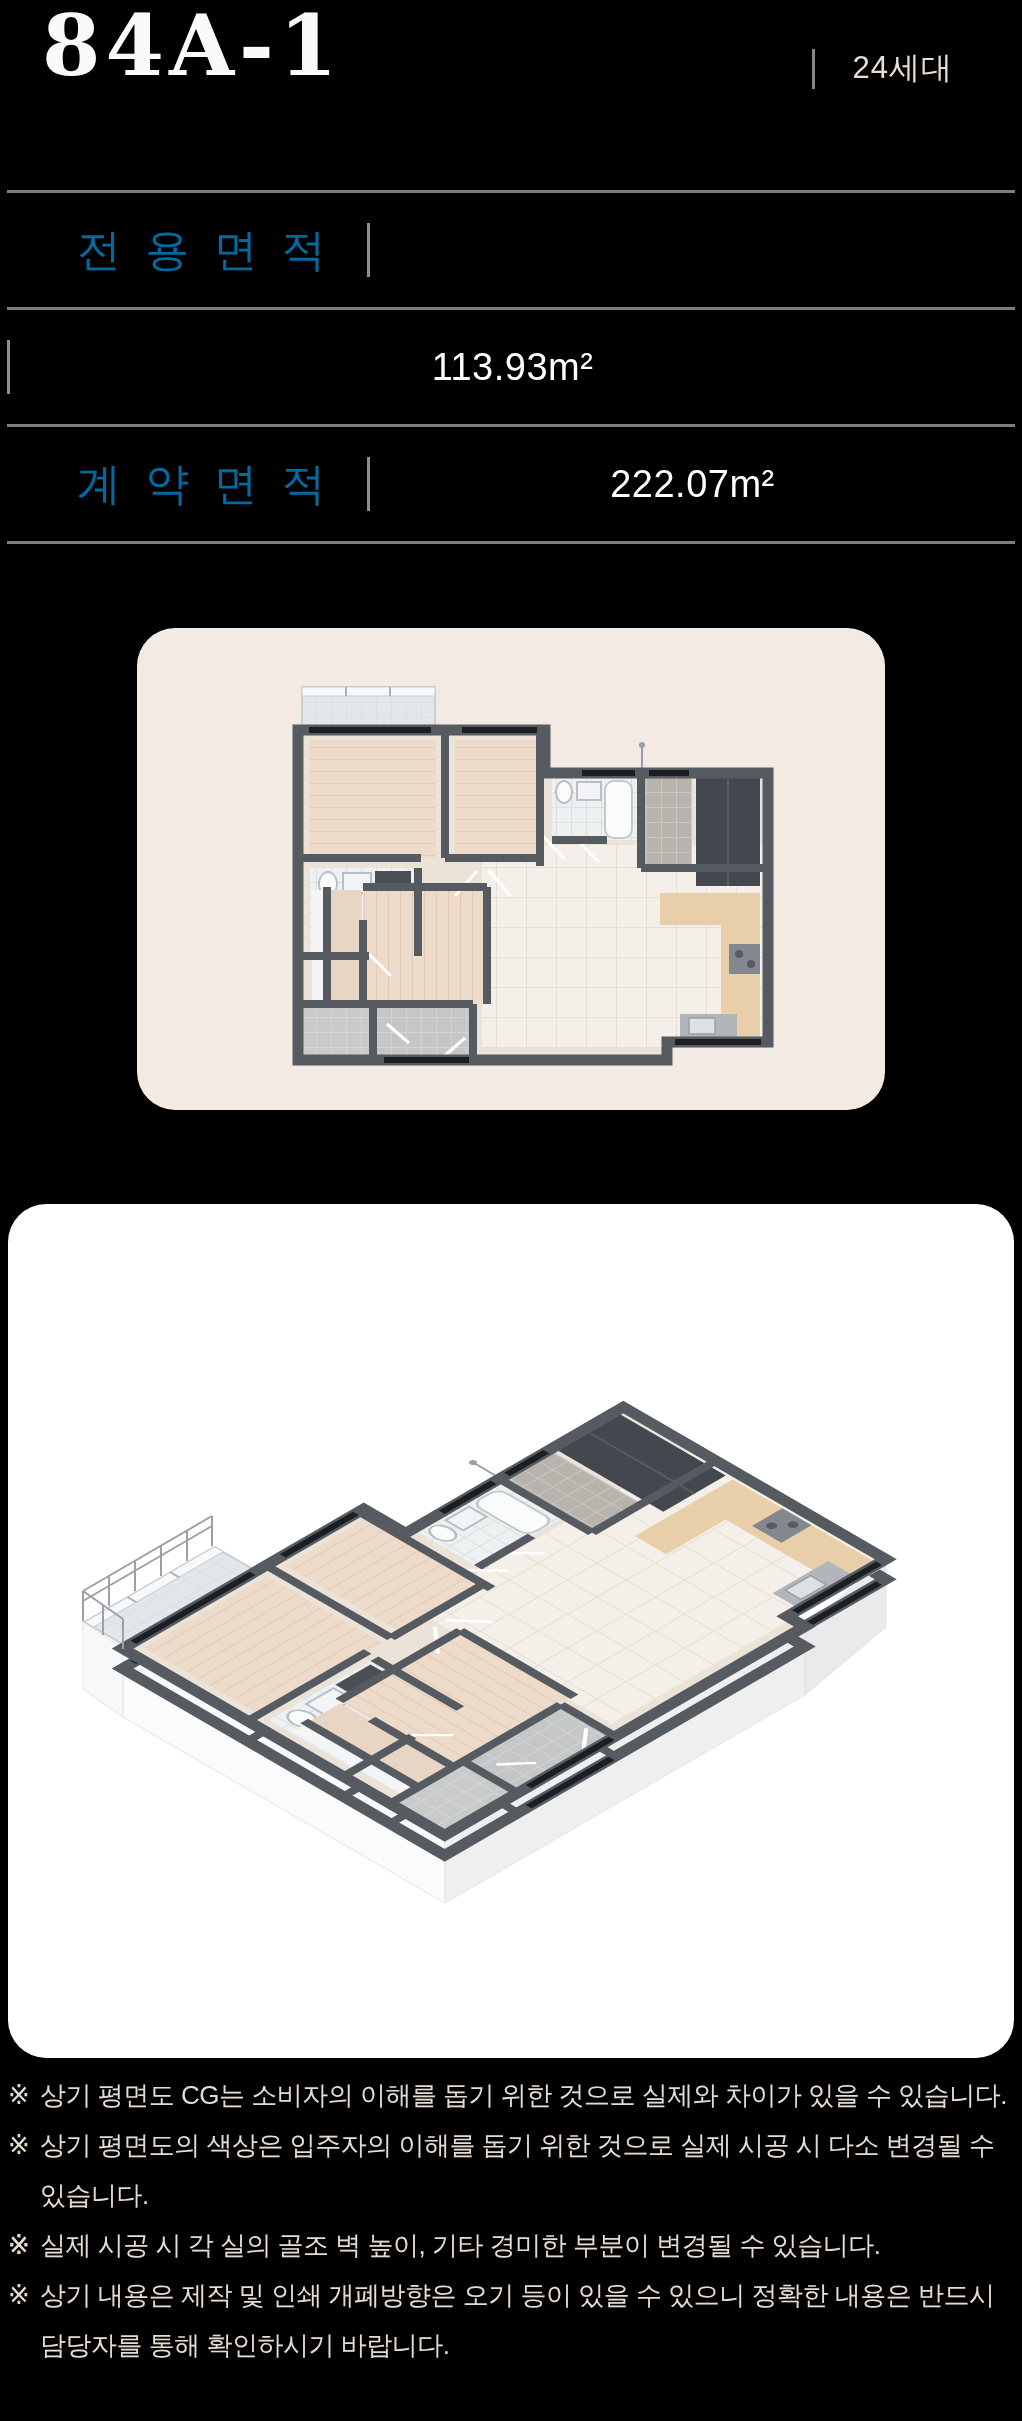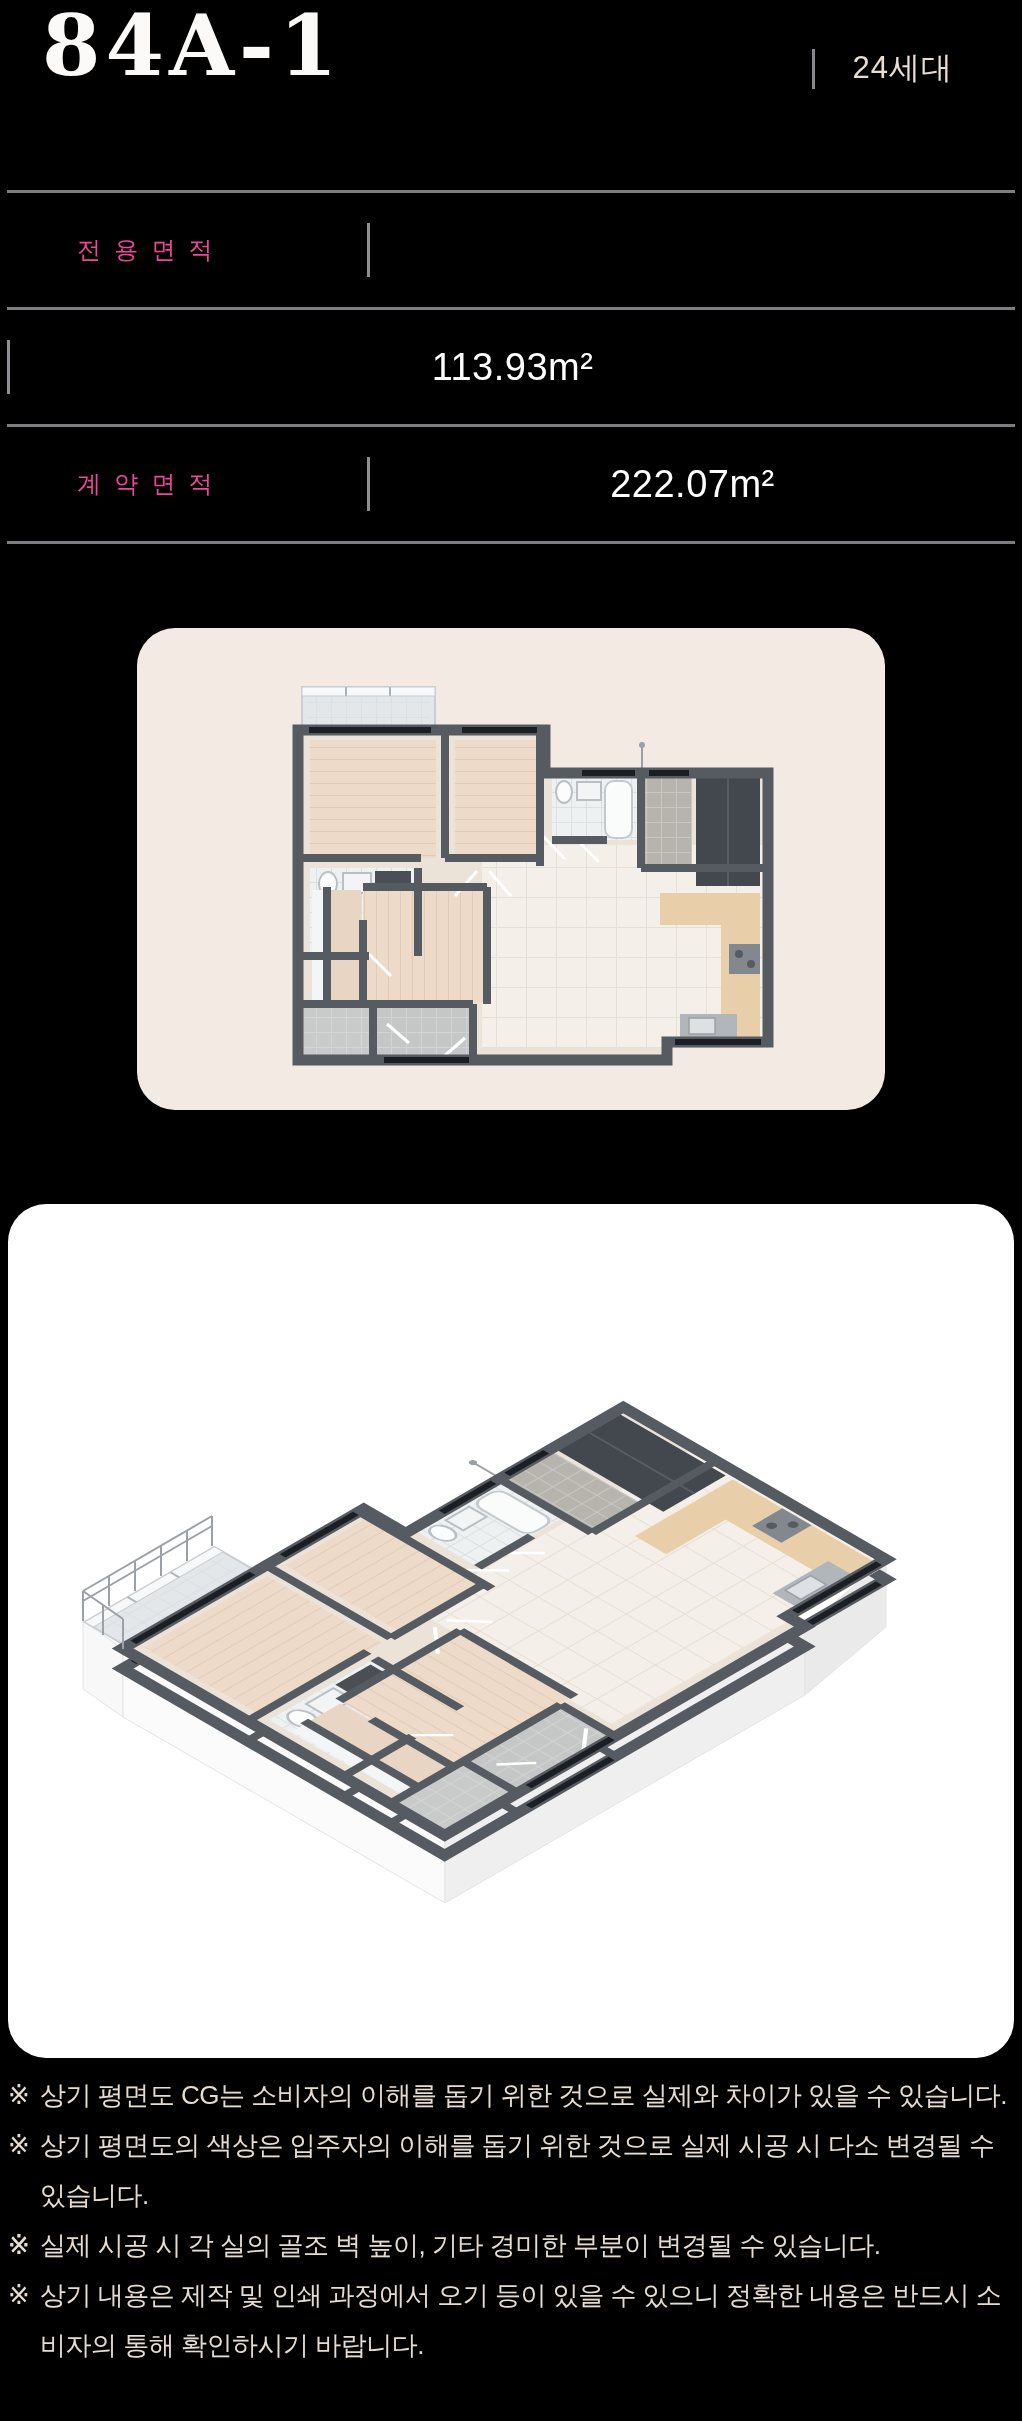--- a/index.html
+++ b/index.html
@@ -14,21 +14,21 @@
     font-family:"DejaVu Serif","Liberation Serif",serif;
     font-weight:700;font-size:84px;line-height:1;color:#fbfaf8;letter-spacing:5px;
   }
   .units{position:absolute;top:47px;right:69px;display:flex;align-items:flex-end;}
   .units-bar{width:3px;height:40px;background:#85858a;margin-right:38px;}
   .units-text{color:#e9ddd2;font-size:31px;letter-spacing:1px;}
   
   .area-table{margin:0 7px;border-top:3px solid #7d7d82;}
   .area-row{height:114px;display:flex;align-items:center;border-bottom:3px solid #7d7d82;}
   .area-label-cell{width:360px;box-sizing:border-box;padding-left:70px;}
-  .area-label{color:#ec4899;font-size:24px;letter-spacing:0.55em;white-space:nowrap;}
+  .area-label{color:#0369a1;font-size:44px;letter-spacing:0.55em;white-space:nowrap;}
   .area-divider{width:3px;height:54px;background:#8d8d92;flex:none;}
   .area-value{flex:1;text-align:center;color:#ffffff;font-size:38px;letter-spacing:0.5px;}
   
   .card-2d{
     position:absolute;left:137px;top:628px;width:748px;height:482px;
     background:#f3eae3;border-radius:38px;overflow:hidden;
   }
   .card-3d{
     position:absolute;left:8px;top:1204px;width:1006px;height:854px;
     background:#ffffff;border-radius:38px;overflow:hidden;
@@ -257,15 +257,15 @@
   </li>
   <li>
     <span class="marker">※</span>
   </li>
   <li>
     <span class="marker">※</span>
     <span>실제 시공 시 각 실의 골조 벽 높이, 기타 경미한 부분이 변경될 수 있습니다.</span>
   </li>
   <li>
     <span class="marker">※</span>
-    <span>상기 내용은 제작 및 인쇄 과정에서 오기 등이 있을 수 있으니 정확한 내용은 반드시 소비자의 통해 확인하시기 바랍니다.</span>
+    <span>상기 내용은 제작 및 인쇄 개폐방향은 오기 등이 있을 수 있으니 정확한 내용은 반드시 담당자를 통해 확인하시기 바랍니다.</span>
   </li>
 </ul>
 
 </body></html>

